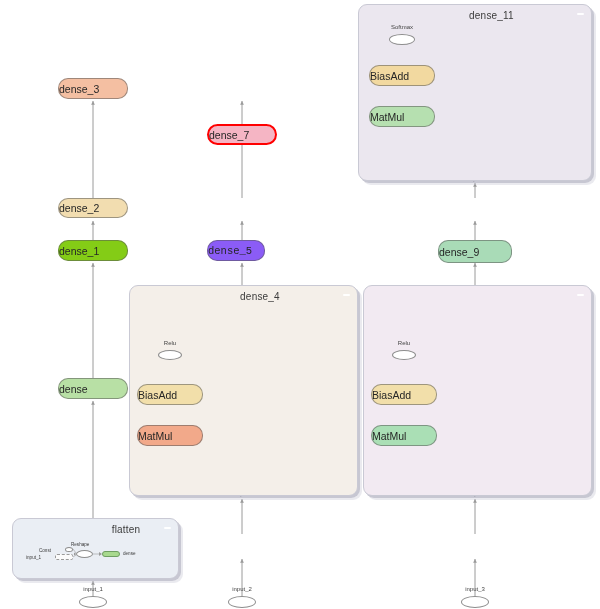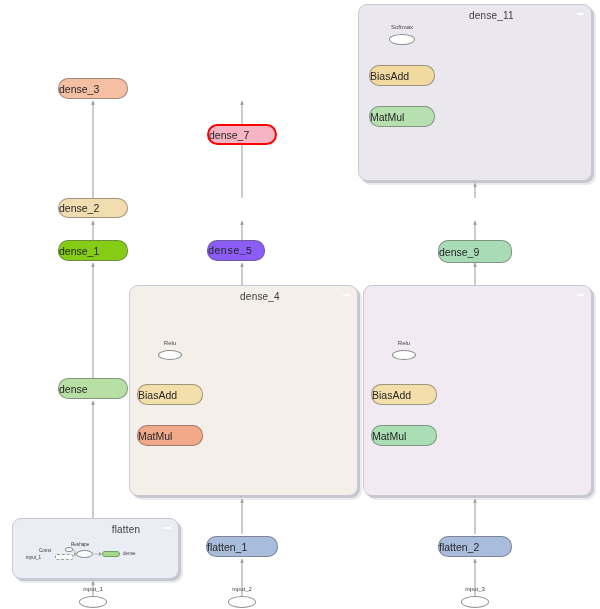--- a/index.html
+++ b/index.html
@@ -214,27 +214,21 @@
   </div>
 
   <div class="node big" style="left:438px;top:240px;width:74px;height:23px;background:#a9dbb7;">
     <span>dense_9</span>
   </div>
 
   <div class="node big" style="left:58px;top:378px;width:70px;height:21px;background:#b8e0a5;">
     <span>dense</span>
   </div>
 
-  <div class="node big" style="left:206px;top:536px;width:72px;height:21px;background:#a8bcdc;">
-    <span>flatten_1</span>
-  </div>
-
-  <div class="node big" style="left:438px;top:536px;width:74px;height:21px;background:#a8bcdc;">
-    <span>flatten_2</span>
-  </div>
+
 
   <div class="node big" style="left:369px;top:65px;width:66px;height:21px;background:#f2d9a0;">
     <span>BiasAdd</span>
   </div>
 
   <div class="node big" style="left:369px;top:106px;width:66px;height:21px;background:#b6e0b0;">
     <span>MatMul</span>
   </div>
 
   <div class="node big" style="left:137px;top:384px;width:66px;height:21px;background:#f2dfaa;">

